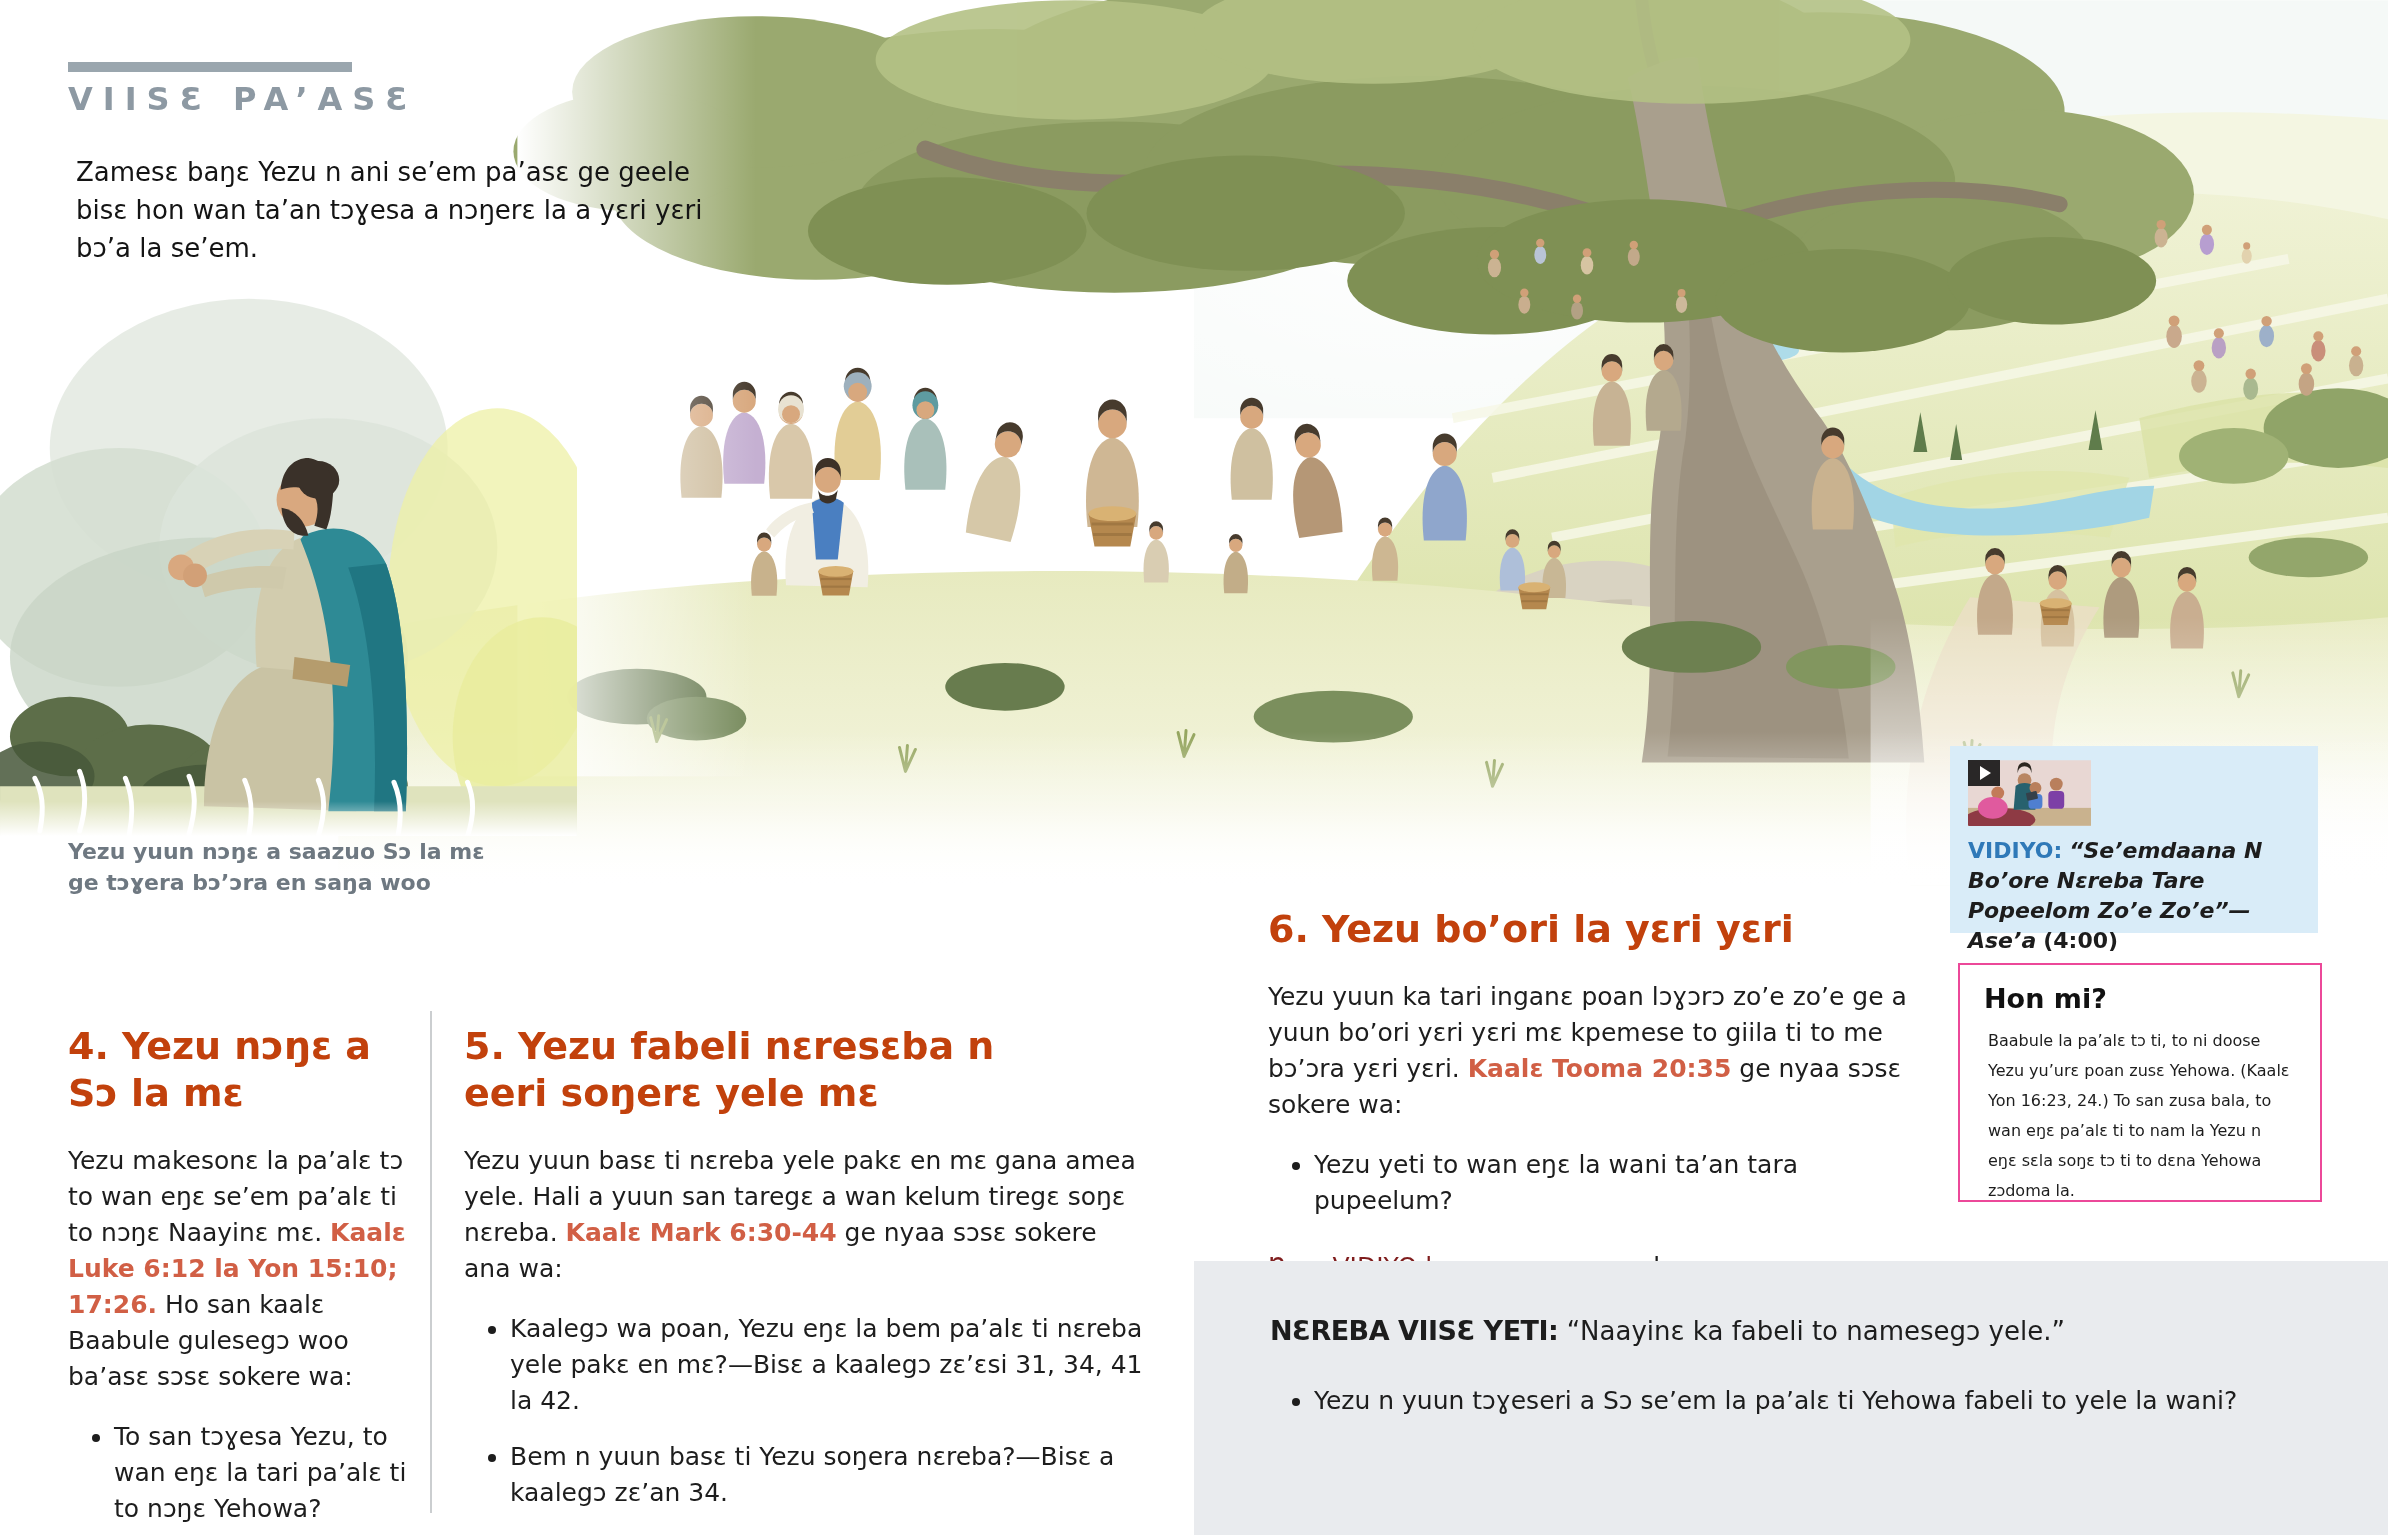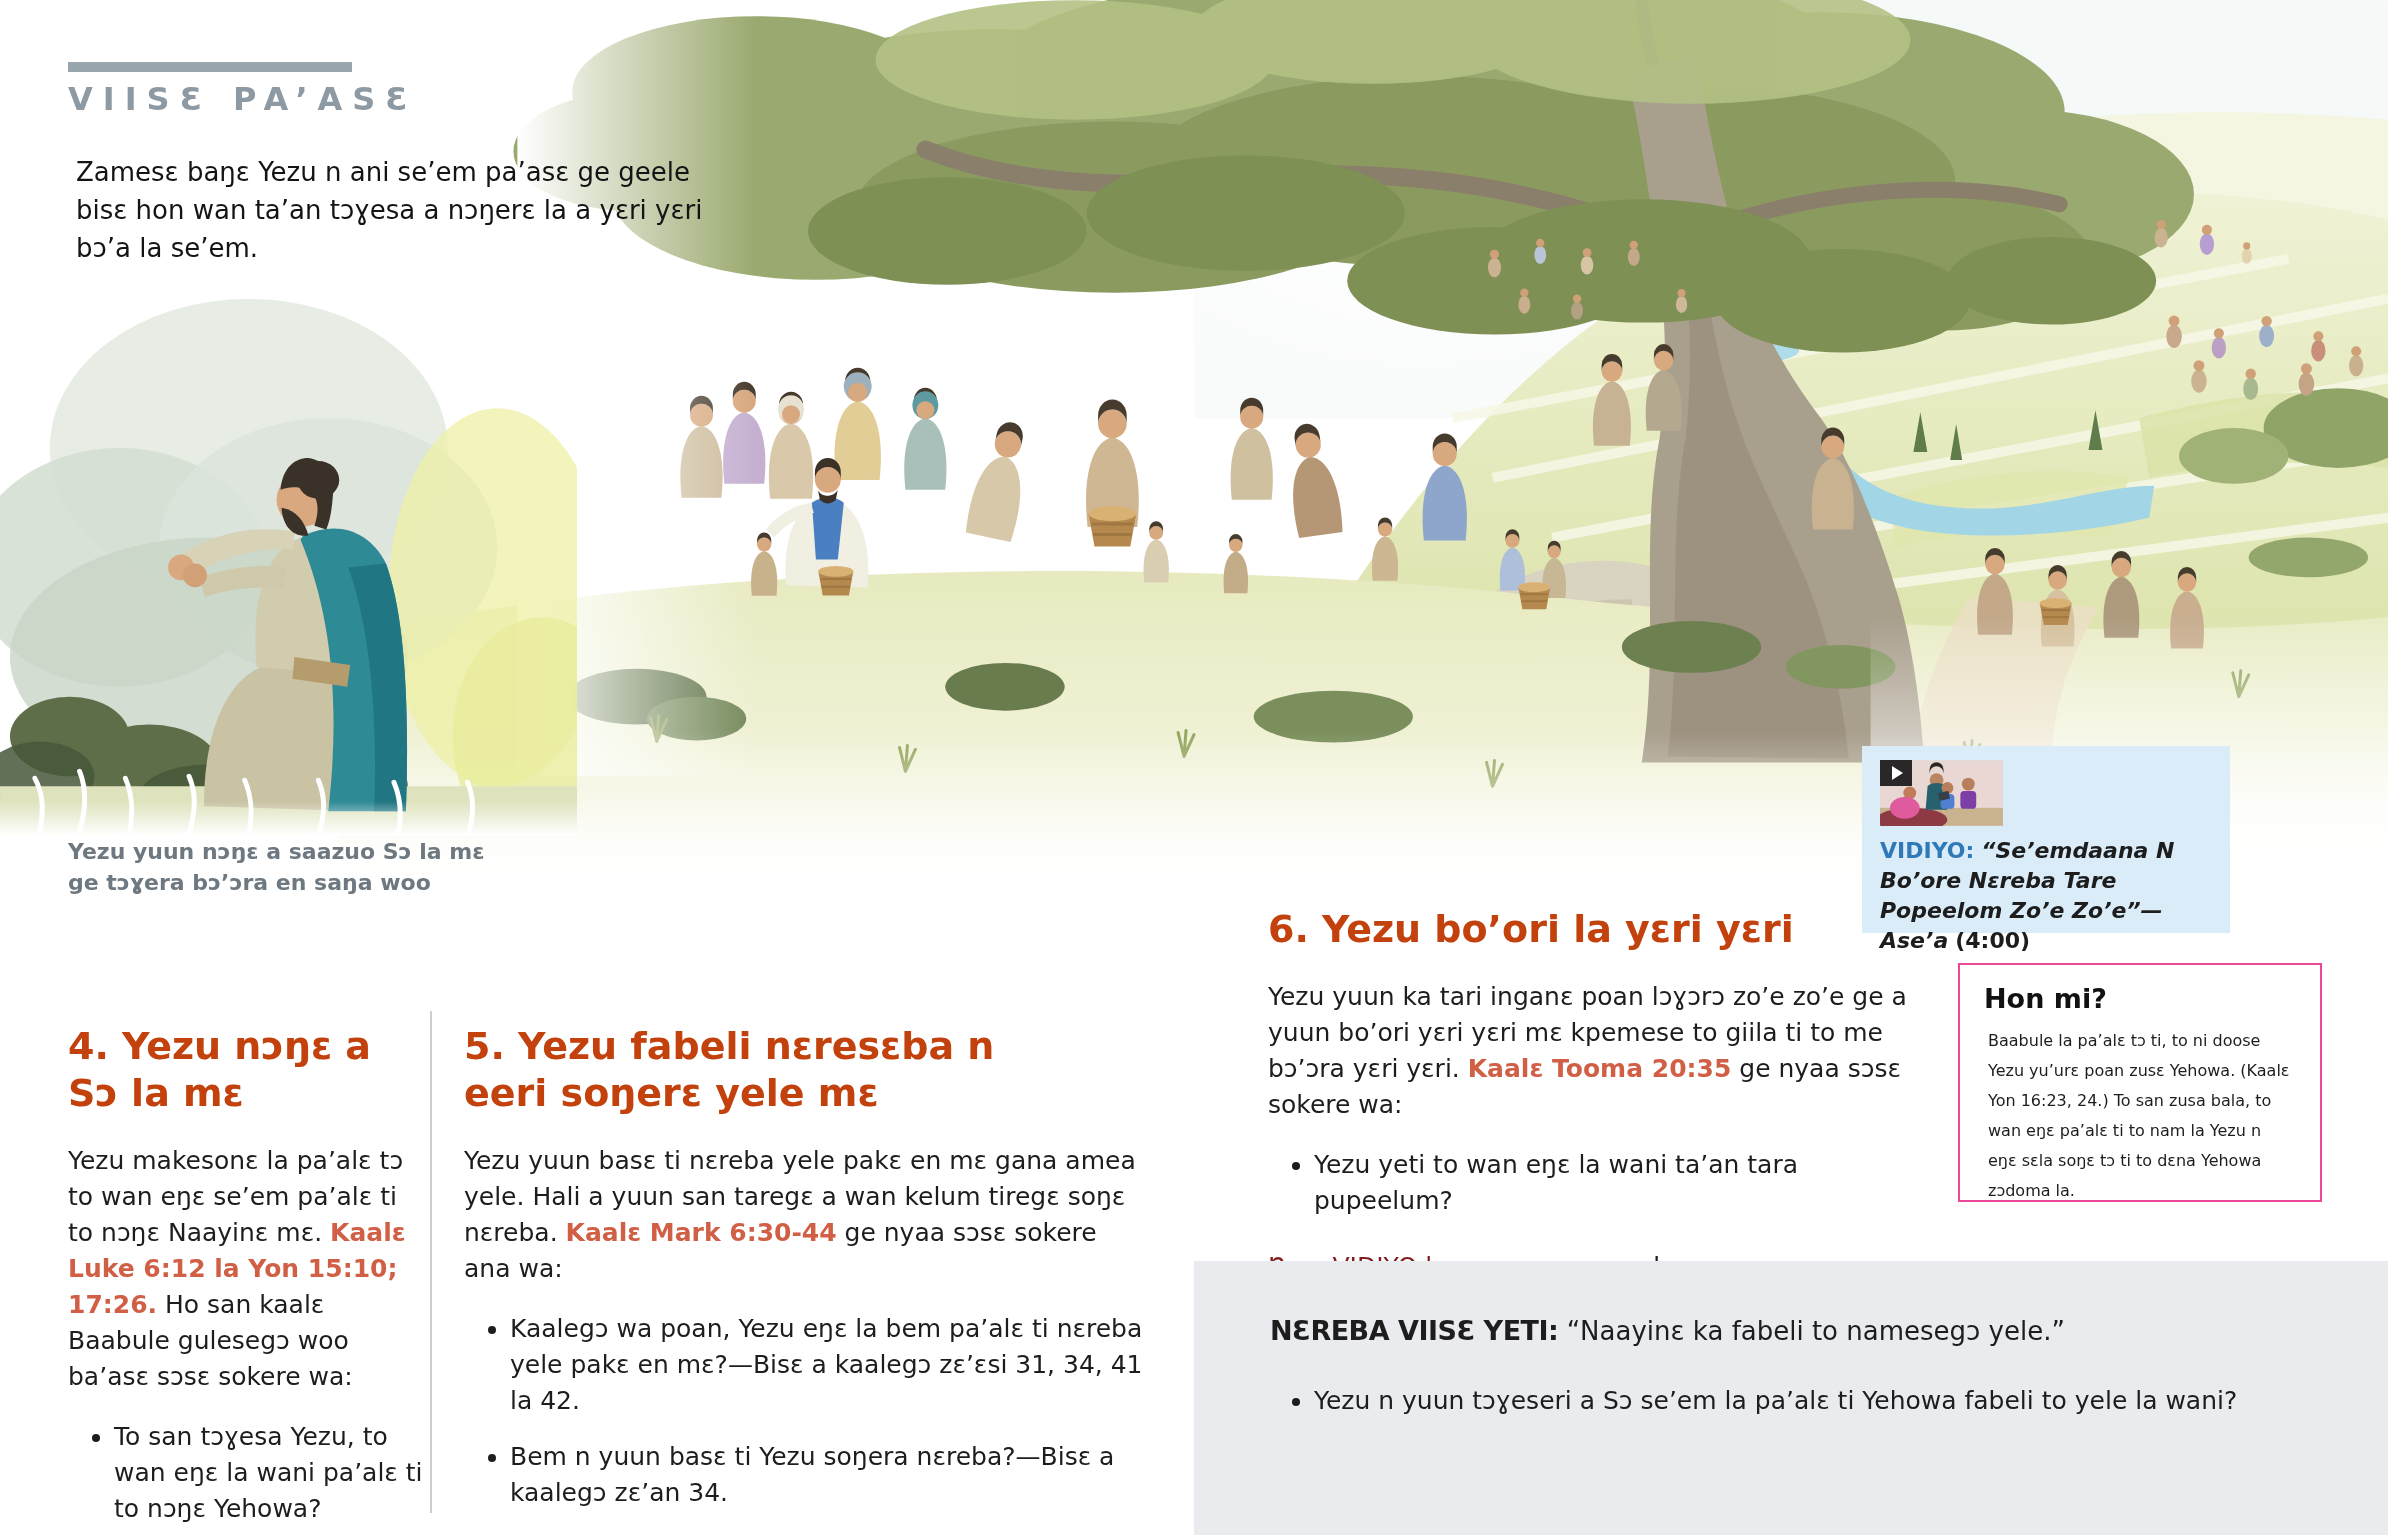--- a/index.html
+++ b/index.html
@@ -20,21 +20,21 @@
   .col5{left:464px;top:1011px;width:687px;}
   .col6{left:1268px;top:894px;width:659px;}
   .vdivider{left:430px;top:1011px;width:2px;height:502px;background:#cbced0;}
   h2.sec{font-size:38px;line-height:47px;color:#c2410c;font-weight:bold;margin:12px 0 26px 0;}
   .col p.body{font-size:25px;line-height:36px;margin:0;}
   .ref{color:#d15f45;font-weight:bold;}
   .blue{color:#7f1d1d;font-weight:normal;margin-top:12px;}
   ul.blts{margin:24px 0 30px 0;padding:0 0 0 46px;list-style:disc;}
   ul.blts li{font-size:25px;line-height:36px;margin:0 0 20px 0;}
   
-  .video-box{left:1862px;top:746px;width:368px;height:187px;background:#d9ecf8;box-sizing:border-box;padding:14px 18px;}
+  .video-box{left:1950px;top:746px;width:368px;height:187px;background:#d9ecf8;box-sizing:border-box;padding:14px 18px;}
   .thumb{position:relative;width:123px;height:66px;overflow:hidden;}
   .playbtn{position:absolute;left:0;top:0;width:32px;height:26px;background:rgba(20,20,20,.9);display:flex;align-items:center;justify-content:center;}
   .playbtn::after{content:"";display:block;width:0;height:0;border-left:11px solid #fff;border-top:7px solid transparent;border-bottom:7px solid transparent;margin-left:3px;}
   .vtext{margin:10px 0 0 0;font-size:22px;line-height:30px;color:#1d1d1d;}
   .vlabel{color:#2f79b8;font-weight:bold;}
   .vtitle{font-weight:bold;font-style:italic;}
   .vsuffix{font-style:italic;font-weight:bold;}
   .vdur{font-weight:bold;}
   
   .honmi{left:1958px;top:963px;width:364px;height:239px;background:#ffffff;border:2px solid #ec4899;box-sizing:border-box;padding:18px 24px;}
@@ -335,21 +335,21 @@
   <div class="abs kicker-bar"></div>
   <h1 class="abs kicker">VIISƐ PA’ASƐ</h1>
   <p class="abs intro">Zamesɛ baŋɛ Yezu n ani se’em pa’asɛ ge geele bisɛ hon wan ta’an tɔɣesa a nɔŋerɛ la a yɛri yɛri bɔ’a la se’em.</p>
 
   <p class="abs caption">Yezu yuun nɔŋɛ a saazuo Sɔ la mɛ ge tɔɣera bɔ’ɔra en saŋa woo</p>
 
   <section class="col col4">
     <h2 class="sec"><span>4. Yezu nɔŋɛ a</span><br><span>Sɔ la mɛ</span></h2>
     <p class="body"><span>Yezu makesonɛ la pa’alɛ tɔ to wan eŋɛ se’em pa’alɛ ti to nɔŋɛ Naayinɛ mɛ. </span><span class="ref">Kaalɛ Luke 6:12 la Yon 15:10; 17:26.</span><span> Ho san kaalɛ Baabule gulesegɔ woo ba’asɛ sɔsɛ sokere wa:</span></p>
     <ul class="blts">
-      <li>To san tɔɣesa Yezu, to wan eŋɛ la wani pa’alɛ ti to nɔŋɛ Yehowa?</li>
+      <li>To san tɔɣesa Yezu, to wan eŋɛ la tari pa’alɛ ti to nɔŋɛ Yehowa?</li>
     </ul>
   </section>
 
   <div class="abs vdivider"></div>
 
   <section class="col col5">
     <h2 class="sec"><span>5. Yezu fabeli nɛresɛba n</span><br><span>eeri soŋerɛ yele mɛ</span></h2>
     <p class="body"><span>Yezu yuun basɛ ti nɛreba yele pakɛ en mɛ gana amea yele. Hali a yuun san taregɛ a wan kelum tiregɛ soŋɛ nɛreba. </span><span class="ref">Kaalɛ Mark 6:30-44</span><span> ge nyaa sɔsɛ sokere ana wa:</span></p>
     <ul class="blts">
       <li>Kaalegɔ wa poan, Yezu eŋɛ la bem pa’alɛ ti nɛreba yele pakɛ en mɛ?—Bisɛ a kaalegɔ zɛ’ɛsi 31, 34, 41 la 42.</li>

